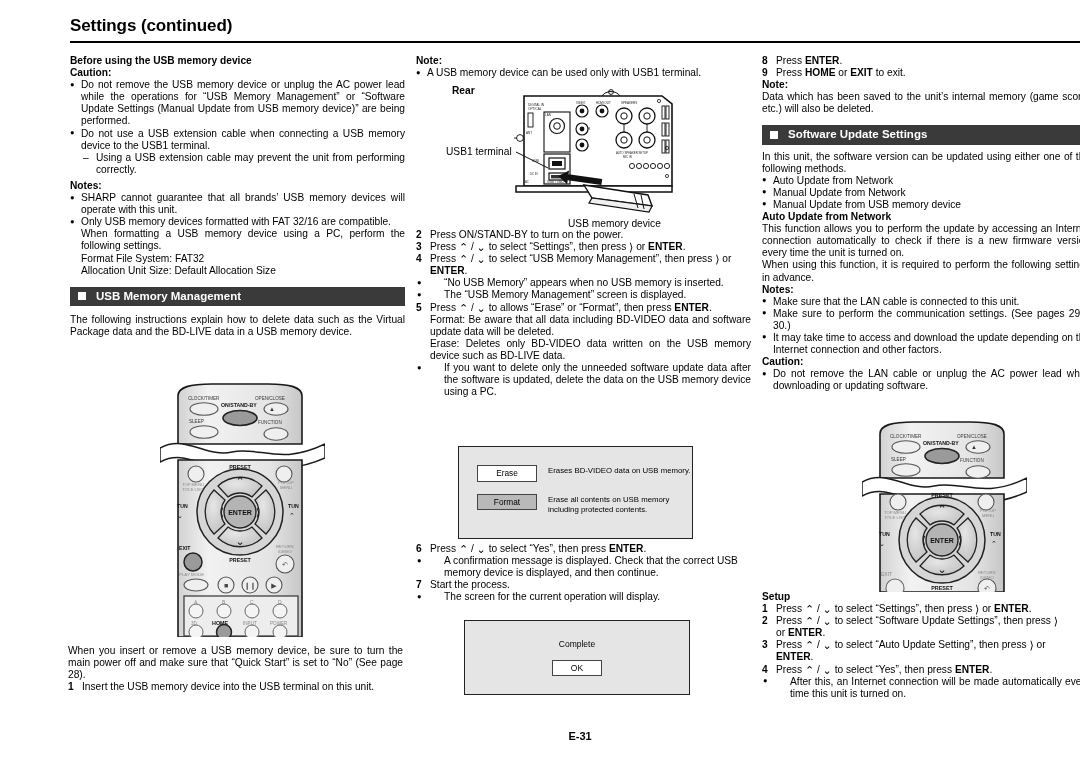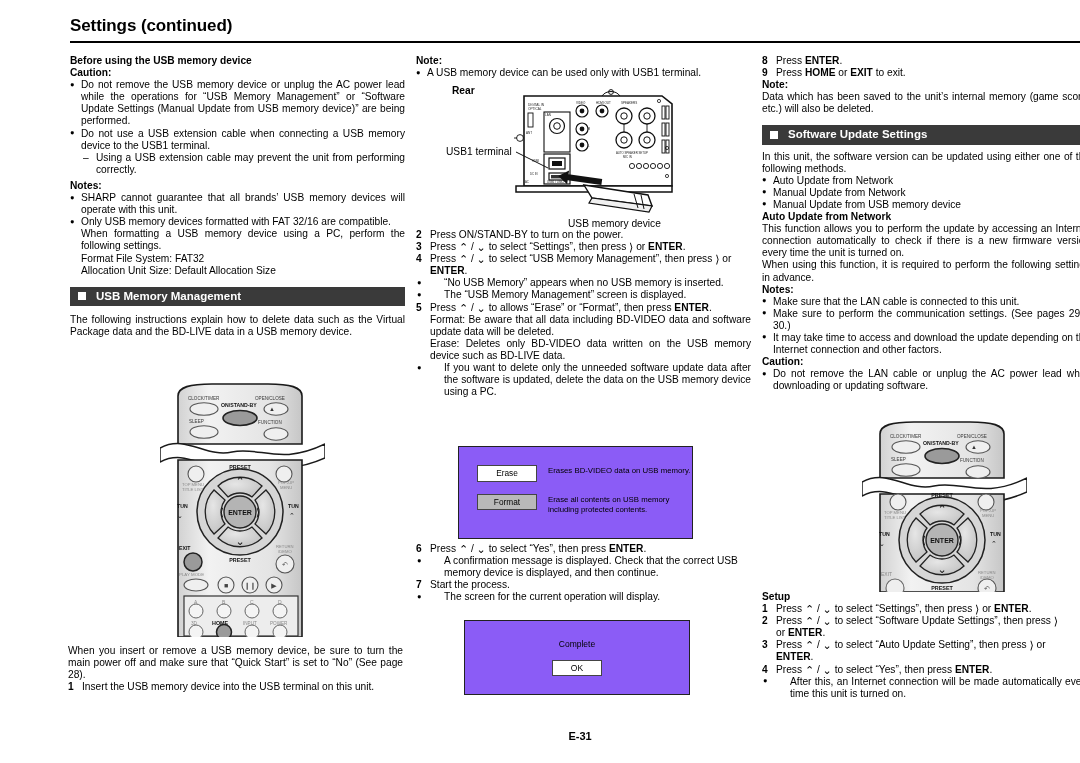--- a/index.html
+++ b/index.html
@@ -128,21 +128,21 @@
   .ar {
     display: inline-block;
     font-size: 11px;
     line-height: 1;
     vertical-align: -1px;
   }
 
   
   .osd {
     border: 1.5px solid #222;
-    background: #8b5cf6;
+    background: #e5e5e5;
     box-sizing: border-box;
   }
   .osd-erase {
     position: absolute;
     left: 418px;
     top: 446px;
     width: 235px;
     height: 93px;
   }
   .osd-erase .row {

